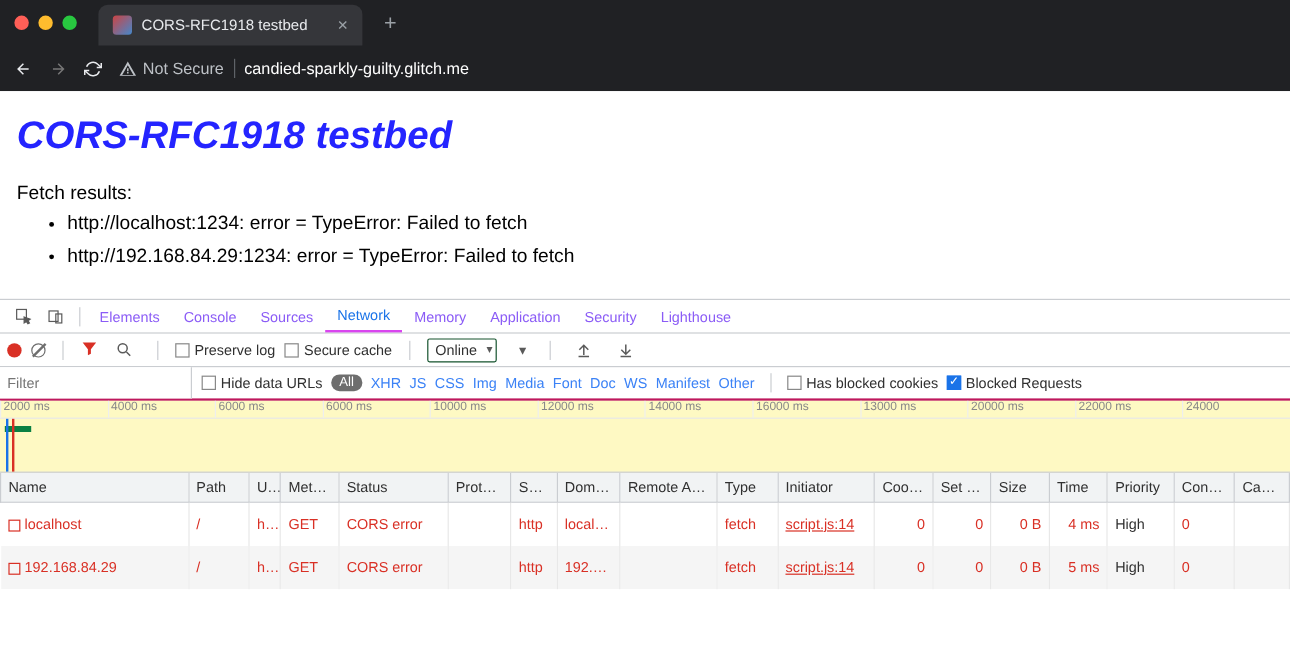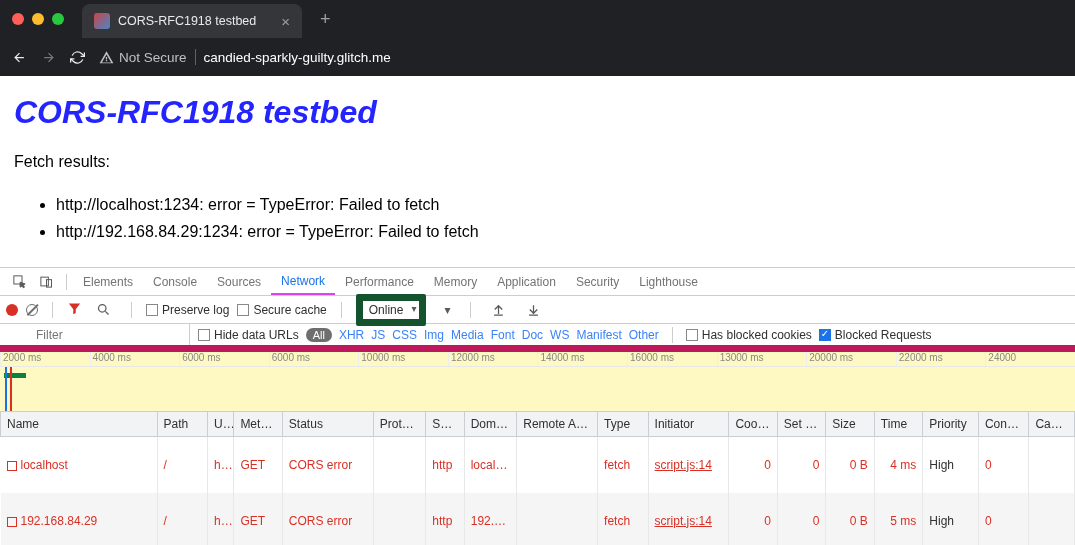--- a/index.html
+++ b/index.html
@@ -22,61 +22,61 @@
     .nav-arrow.dim { color: #777; }
     .addrbar { display: flex; align-items: center; gap: 8px; font-size: 13.5px; }
     .addrbar .warn { display: flex; align-items: center; gap: 5px; color: #bdc1c6; }
     .addrbar .divider { width: 1px; height: 16px; background: #5f6368; }
     .addrbar .url { color: #bdc1c6; }
     .addrbar .url .host { color: #fff; }
     
     
     .page { background: #fff; padding: 18px 14px 22px 14px; }
     .page h1 { font-style: italic; font-weight: 700; color: #2424ff; font-size: 32px; margin-bottom: 22px; }
-    .page p { font-size: 16px; margin-bottom: 20px; }
+    .page p { font-size: 16px; margin-bottom: 2px; }
     .page ul { padding-left: 42px; }
     .page li { font-size: 16px; line-height: 1.7; list-style: disc; }
     
     
     .devtools { border-top: 1px solid #cacdd1; font-size: 12px; color: #303030; }
     .dt-tabs { display: flex; align-items: center; height: 28px; border-bottom: 1px solid #cacdd1; padding-left: 6px; }
     .dt-iconbtn { padding: 0 6px; color: #5a5a5a; display:flex; align-items:center; }
     .dt-sep { width: 1px; height: 16px; background: #cacdd1; margin: 0 6px; }
-    .dt-tab { padding: 0 10px; height: 100%; display: flex; align-items: center; color: #737373; cursor: default; }
+    .dt-tab { padding: 0 10px; height: 100%; display: flex; align-items: center; color: #8b5cf6; cursor: default; }
     .dt-tab.active { color: #1a73e8; border-bottom: 2px solid #d946ef; font-weight: 400; }
     
     .dt-toolbar { display: flex; align-items: center; height: 28px; border-bottom: 1px solid #cacdd1; padding: 0 6px; gap: 8px; }
     .record-dot { width: 12px; height: 12px; border-radius: 50%; background: #d93025; }
     .stop-ring { width:12px; height:12px; border:1.5px solid #6e6e6e; border-radius:50%; position:relative; }
     .stop-ring::after { content:''; position:absolute; width:15px; height:1.5px; background:#6e6e6e; top:4px; left:-2px; transform:rotate(-45deg); }
     .funnel { color:#d93025; }
     .checkbox-item { display:flex; align-items:center; gap:4px; }
     .cb { width:12px; height:12px; border:1px solid #888; background:#fff; display:inline-block; }
     .cb.checked { background:#1a73e8; border-color:#1a73e8; position:relative; }
     .cb.checked::after { content:'✓'; color:#fff; font-size:10px; position:absolute; top:-2px; left:1px; }
-    .sel { border:7px solid #14532d; padding:2px 16px 2px 6px; border-radius:2px; position:relative; }
+    .sel { border:1px solid #14532d; padding:2px 16px 2px 6px; border-radius:2px; position:relative; }
     .sel::after { content:'▾'; position:absolute; right:3px; top:2px; color:#5a5a5a; font-size:10px; }
     
-    .dt-filterbar { display: flex; align-items: center; height: 28px; border-bottom: 7px solid #be185d; padding-left: 30px; }
+    .dt-filterbar { display: flex; align-items: center; height: 28px; border-bottom: 2px solid #be185d; }
     .filter-input { width: 160px; height: 100%; border: none; border-right: 1px solid #cacdd1; padding: 0 6px; font-size: 12px; color:#888; }
     .filter-row { display:flex; align-items:center; gap:7px; padding-left:8px; }
     .pill { background:#6e6e6e; color:#fff; border-radius:8px; padding:1px 7px; font-size:11px; }
     .ftype { color:#3b82f6; font-size:12px; }
     
     .timeline { height: 60px; border-bottom: 1px solid #cacdd1; position: relative; background:#fef9c3; }
     .timeline-ticks { display:flex; height:15px; border-bottom:1px solid #e8e8e8; font-size:10px; color:#888; }
     .timeline-ticks span { flex:1; text-align:left; padding-left:2px; border-left:1px solid #eee; }
     .tl-body { position:relative; height:44px; }
     .tl-g { background:#0a8043; height:5px; width:22px; position:absolute; left:4px; top:6px; }
     .tl-b { background:#1a73e8; width:2px; height:44px; position:absolute; left:5px; }
     .tl-r { background:#d93025; width:2px; height:44px; position:absolute; left:10px; }
     
     .net-table { width:100%; border-collapse:collapse; font-size:12px; table-layout:fixed; }
     .net-table th { text-align:left; font-weight:400; border:1px solid #cacdd1; border-top:none; padding:4px 6px; height:24px; color:#303030; white-space:nowrap; overflow:hidden; text-overflow:ellipsis; background:#f1f3f4; }
-    .net-table td { border-right:1px solid #e8e8e8; padding:21px 6px; color:#d93025; white-space:nowrap; overflow:hidden; text-overflow:ellipsis; }
+    .net-table td { border-right:1px solid #e8e8e8; padding:11px 6px; color:#d93025; white-space:nowrap; overflow:hidden; text-overflow:ellipsis; }
     .net-table tr.row td { background:#fff; }
     .net-table tr.row:nth-child(even) td { background:#f5f5f5; }
     .net-table .lnk { text-decoration: underline; }
     .net-table .num { text-align:right; }
     .row-cb { width:10px; height:10px; border:1px solid #d93025; display:inline-block; margin-right:4px; vertical-align:middle; }
     .prio { color:#303030 !important; }
     
     svg.icon { width:15px; height:15px; }
   </style>
 </head>
@@ -147,21 +147,20 @@
       <svg class="icon" viewBox="0 0 24 24" fill="none" stroke="#5a5a5a" stroke-width="1.6">
           <rect x="3" y="5" width="12" height="14"></rect>
           <rect x="12" y="9" width="8" height="12"></rect>
         </svg>
     </span>
     <span class="dt-sep"></span>
     <span class="dt-tab">Elements</span>
     <span class="dt-tab">Console</span>
     <span class="dt-tab">Sources</span>
     <span class="dt-tab active">Network</span>
-    <span class="dt-tab">Performance</span>
     <span class="dt-tab">Memory</span>
     <span class="dt-tab">Application</span>
     <span class="dt-tab">Security</span>
     <span class="dt-tab">Lighthouse</span>
   </div>
 
   <div class="dt-toolbar">
     <span class="record-dot"></span>
     <span class="stop-ring"></span>
     <span class="dt-sep"></span>

